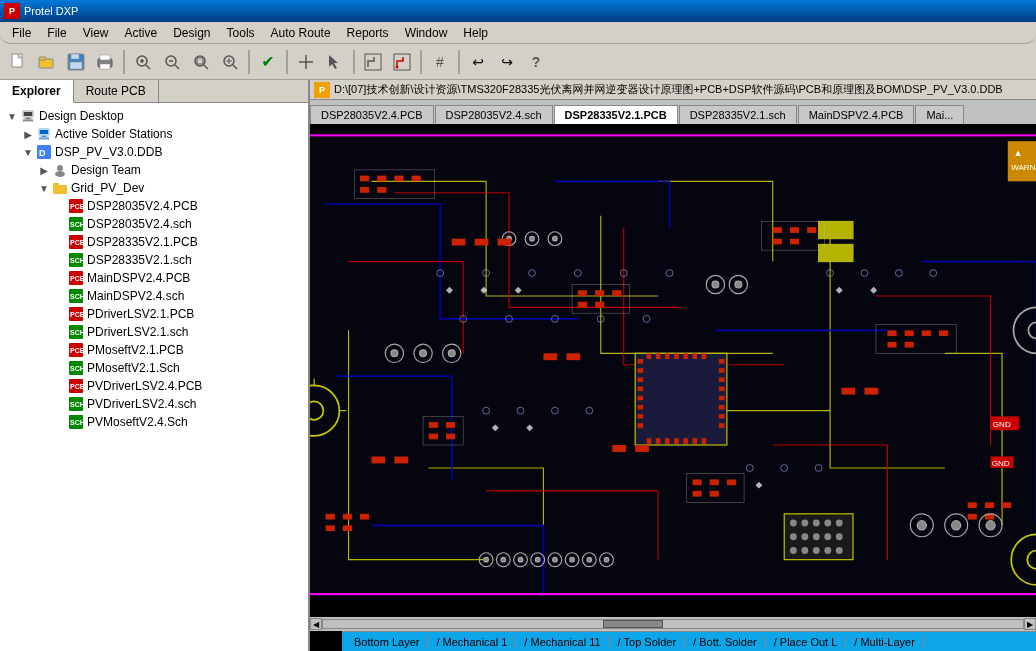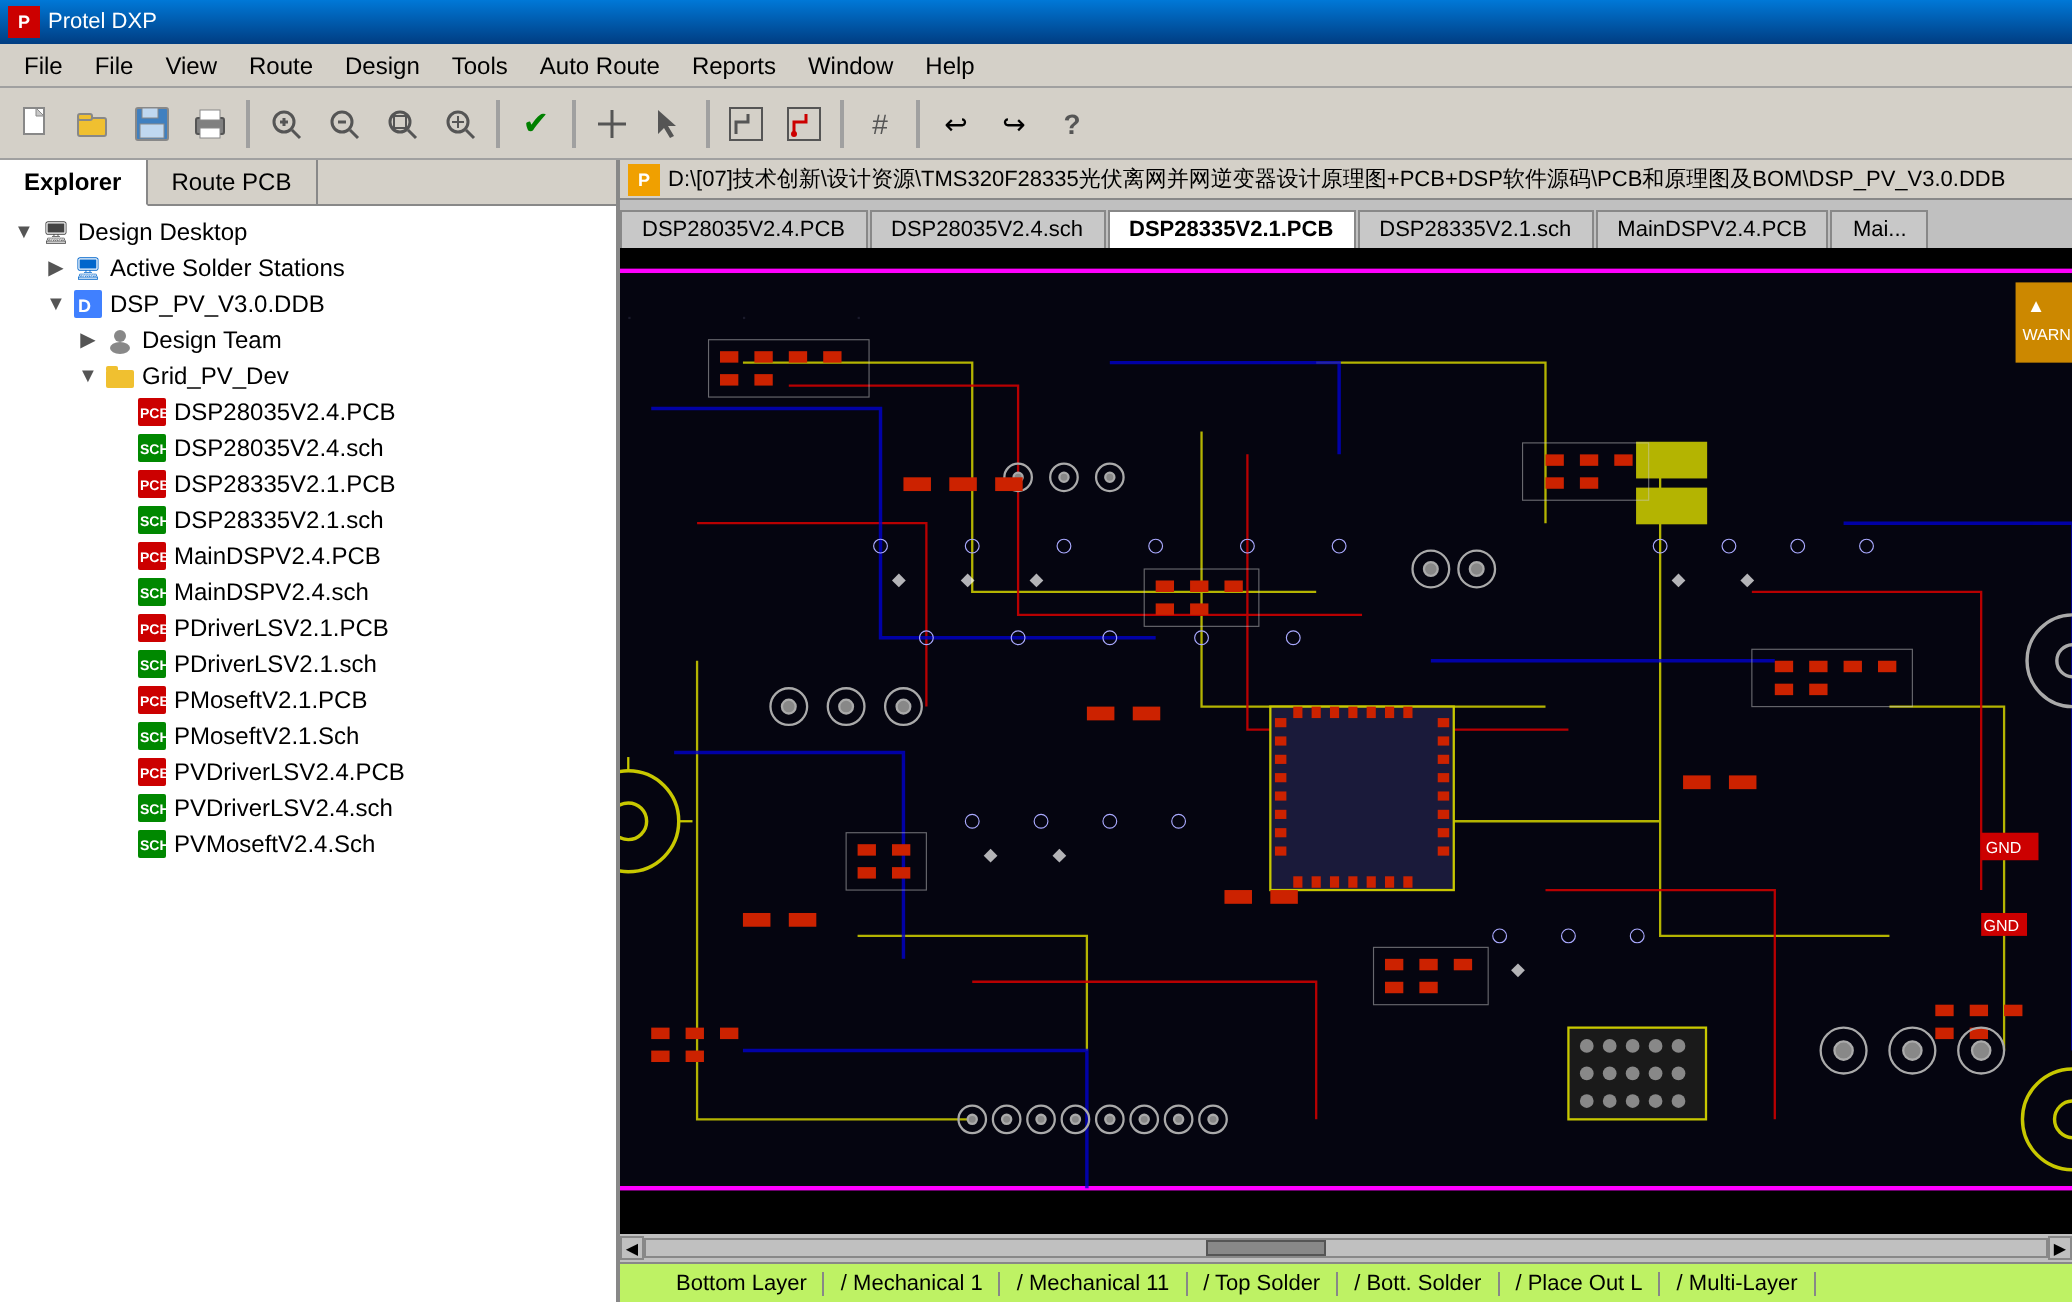--- a/index.html
+++ b/index.html
@@ -18,20 +18,21 @@
     .title-bar-icon { width: 16px; height: 16px; margin-right: 4px; }
 
     
     .menu-bar {
       height: 22px;
       background: #d4d0c8;
       display: flex;
       align-items: center;
       padding: 0 4px;
       border-bottom: 1px solid #a0a0a0;
+      border-radius: 11px;
     }
     .menu-item {
       padding: 2px 8px;
       cursor: pointer;
       font-size: 12px;
       color: #000;
     }
 
     
     .toolbar {
@@ -164,27 +165,28 @@
 
     
     .pcb-svg {
       width: 100%;
       height: 100%;
     }
 
     
     .status-bar {
       height: 20px;
-      background: #bef264;
+      background: #0ea5e9;
       display: flex;
       align-items: center;
-      padding: 0 20px;
+      padding: 0 4px;
       font-size: 11px;
       border-top: 1px solid #888;
       overflow: hidden;
+      margin-left: 32px;
     }
     .status-segment {
       padding: 0 8px;
       border-right: 1px solid #888;
       font-size: 11px;
       white-space: nowrap;
     }
 
     
     .pcb-hscroll {
@@ -217,21 +219,21 @@
 
 <div class="title-bar">
   <div class="title-bar-icon" style="background:#c00;font-size:9px;color:white;display:flex;align-items:center;justify-content:center;font-weight:bold;">P</div>
   <span>Protel DXP</span>
 </div>
 
 <div class="menu-bar">
   <div class="menu-item">File</div>
   <div class="menu-item">File</div>
   <div class="menu-item">View</div>
-  <div class="menu-item">Route</div>
+  <div class="menu-item">Active</div>
   <div class="menu-item">Design</div>
   <div class="menu-item">Tools</div>
   <div class="menu-item">Auto Route</div>
   <div class="menu-item">Reports</div>
   <div class="menu-item">Window</div>
   <div class="menu-item">Help</div>
 </div>
 
 <div class="toolbar">
   <div class="toolbar-group">

